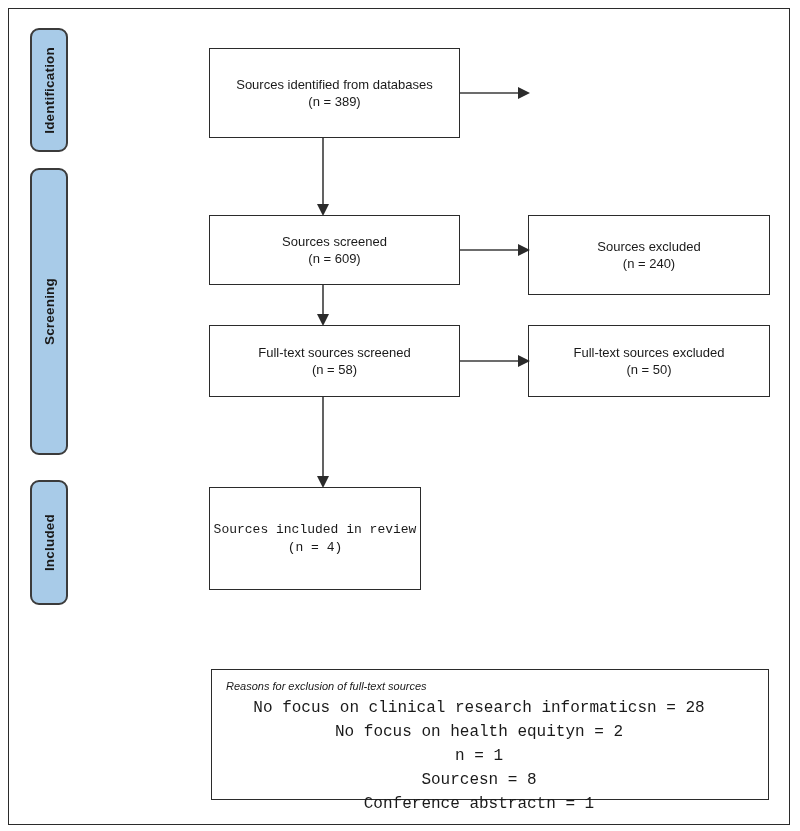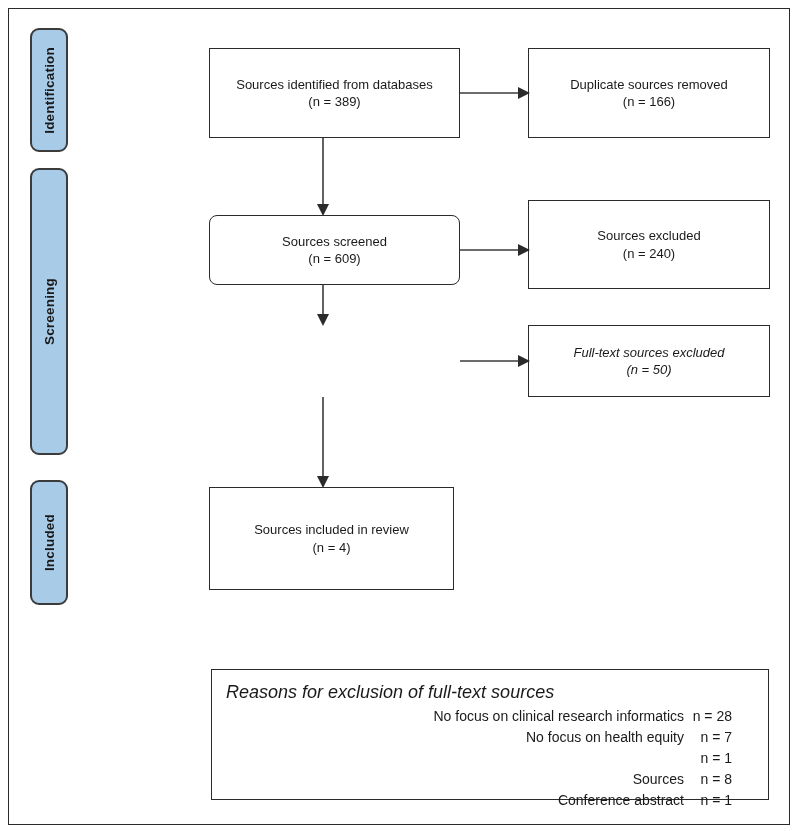--- a/index.html
+++ b/index.html
@@ -74,25 +74,25 @@
   .flow-box .box-title,
   .flow-box .box-count {
     font-size: 13px;
     color: #1a1a1a;
     line-height: 1.32;
     white-space: nowrap;
   }
 
   #box-identified   { left: 209px; top: 48px;  width: 251px; height: 90px; }
   #box-duplicates   { left: 528px; top: 48px;  width: 242px; height: 90px; }
-  #box-screened     { left: 209px; top: 215px; width: 251px; height: 70px; border-radius: 8px; }
-  #box-excluded     { left: 528px; top: 200px; width: 242px; height: 89px; }
+  #box-screened     { left: 209px; top: 215px; width: 251px; height: 70px; }
+  #box-excluded     { left: 528px; top: 215px; width: 242px; height: 80px; }
   #box-fulltext     { left: 209px; top: 325px; width: 251px; height: 72px; }
-  #box-fulltext-exc { left: 528px; top: 325px; width: 242px; height: 72px; font-style: italic; }
-  #box-included     { left: 209px; top: 487px; width: 245px; height: 103px; }
+  #box-fulltext-exc { left: 528px; top: 325px; width: 242px; height: 72px; }
+  #box-included     { left: 209px; top: 487px; width: 212px; height: 103px; font-family: Liberation Mono, monospace; }
 
   
   .connector {
     position: absolute;
   }
   .connector svg { display: block; }
 
   #arrow-identified-to-duplicates { left: 460px; top: 83px;  width: 70px;  height: 20px; }
   #arrow-screened-to-excluded     { left: 460px; top: 240px; width: 70px;  height: 20px; }
   #arrow-fulltext-to-excluded     { left: 460px; top: 351px; width: 70px;  height: 20px; }
@@ -106,35 +106,36 @@
     left: 211px;
     top: 669px;
     width: 558px;
     height: 131px;
     background: #ffffff;
     border: 1.5px solid #2b2b2b;
     box-sizing: border-box;
     padding: 9px 14px 8px 14px;
   }
   #exclusion-panel .panel-heading {
-    font-size: 18px;
+    font-size: 11px;
     font-style: italic;
     color: #1a1a1a;
     line-height: 1.45;
     margin-bottom: 1px;
     white-space: nowrap;
   }
   .exclusion-row {
     display: flex;
-    justify-content: flex-end;
+    justify-content: center;
     align-items: baseline;
-    font-size: 14px;
+    font-size: 16px;
     color: #1a1a1a;
     line-height: 1.5;
     white-space: nowrap;
+    font-family: Liberation Mono, monospace;
   }
   .exclusion-row .reason-label { flex: 0 1 auto; }
   .exclusion-row .reason-count {
     flex: 0 0 auto;
     text-align: right;
     min-width: 48px;
     padding-right: 22px;
   }
 </style>
 </head>
@@ -153,24 +154,20 @@
 
   <div class="stage-label" id="stage-included">
     <span class="stage-text">Included</span>
   </div>
 
   <div class="flow-box" id="box-identified">
     <div class="box-title">Sources identified from databases</div>
     <div class="box-count">(n = 389)</div>
   </div>
 
-  <div class="flow-box" id="box-duplicates">
-    <div class="box-title">Duplicate sources removed</div>
-    <div class="box-count">(n = 166)</div>
-  </div>
 
   <div class="connector" id="arrow-identified-to-duplicates">
     <svg width="70" height="20" viewBox="0 0 70 20">
       <line x1="0" y1="10" x2="58" y2="10" stroke="#3b3b3b" stroke-width="1.6"></line>
       <polygon points="58,4 70,10 58,16" fill="#2b2b2b"></polygon>
     </svg>
   </div>
 
   <div class="connector" id="arrow-identified-to-screened">
     <svg width="20" height="78" viewBox="0 0 20 78">
@@ -196,20 +193,24 @@
     </svg>
   </div>
 
   <div class="connector" id="arrow-screened-to-fulltext">
     <svg width="20" height="41" viewBox="0 0 20 41">
       <line x1="10" y1="0" x2="10" y2="29" stroke="#3b3b3b" stroke-width="1.6"></line>
       <polygon points="4,29 16,29 10,41" fill="#2b2b2b"></polygon>
     </svg>
   </div>
 
+  <div class="flow-box" id="box-fulltext">
+    <div class="box-title">Full-text sources screened</div>
+    <div class="box-count">(n = 58)</div>
+  </div>
 
   <div class="flow-box" id="box-fulltext-exc">
     <div class="box-title">Full-text sources excluded</div>
     <div class="box-count">(n = 50)</div>
   </div>
 
   <div class="connector" id="arrow-fulltext-to-excluded">
     <svg width="70" height="20" viewBox="0 0 70 20">
       <line x1="0" y1="10" x2="58" y2="10" stroke="#3b3b3b" stroke-width="1.6"></line>
       <polygon points="58,4 70,10 58,16" fill="#2b2b2b"></polygon>
@@ -231,21 +232,21 @@
   <div id="exclusion-panel">
     <div class="panel-heading">Reasons for exclusion of full-text sources</div>
 
     <div class="exclusion-row">
       <span class="reason-label">No focus on clinical research informatics</span>
       <span class="reason-count">n = 28</span>
     </div>
 
     <div class="exclusion-row">
       <span class="reason-label">No focus on health equity</span>
-      <span class="reason-count">n = 7</span>
+      <span class="reason-count">n = 2</span>
     </div>
 
     <div class="exclusion-row">
       <span class="reason-count">n = 1</span>
     </div>
 
 
     <div class="exclusion-row">
       <span class="reason-label">Sources</span>
       <span class="reason-count">n = 8</span>

